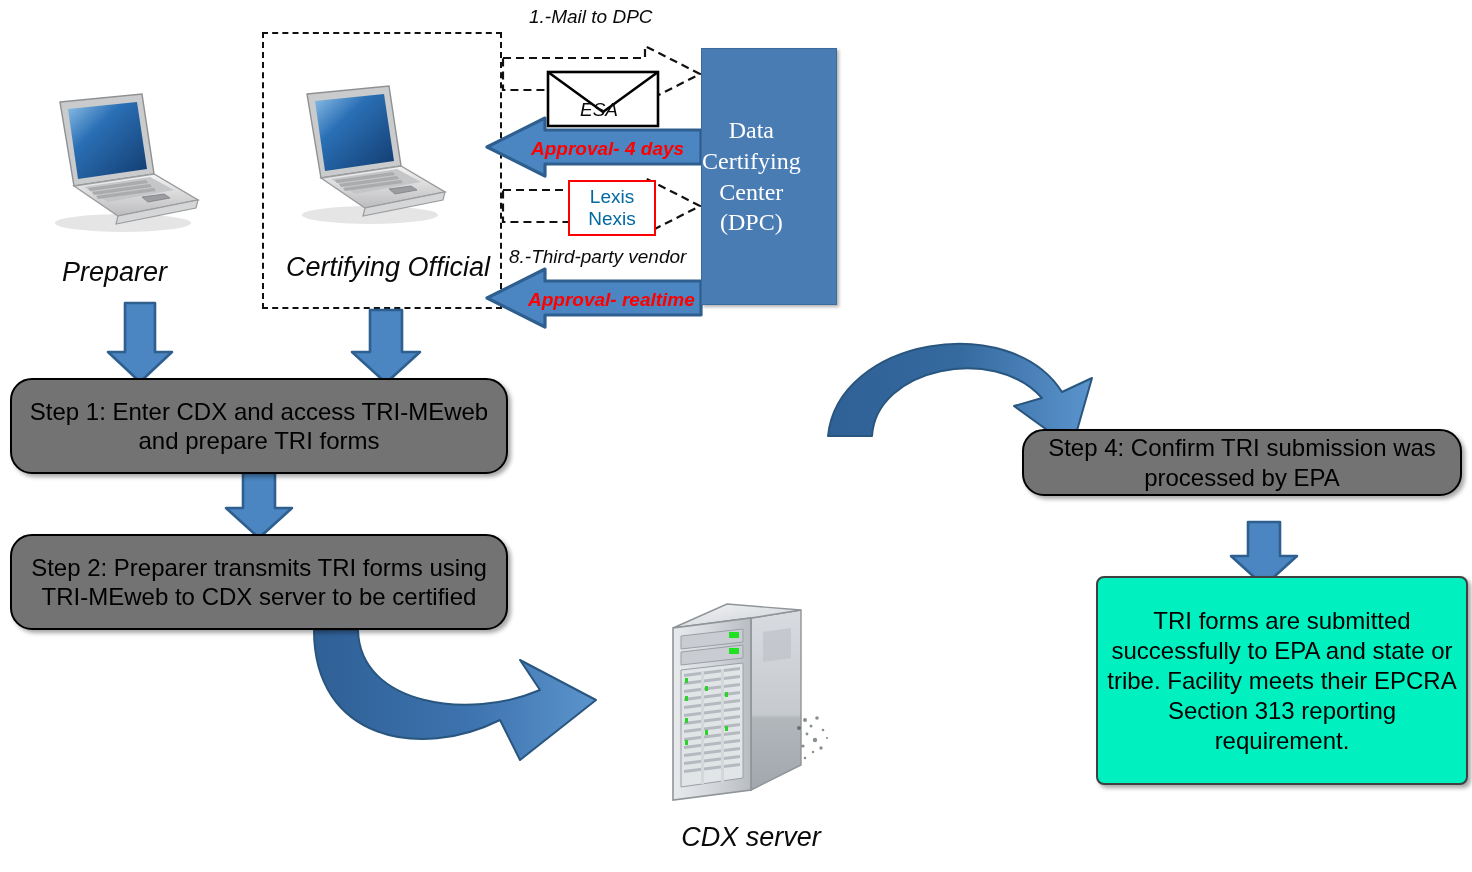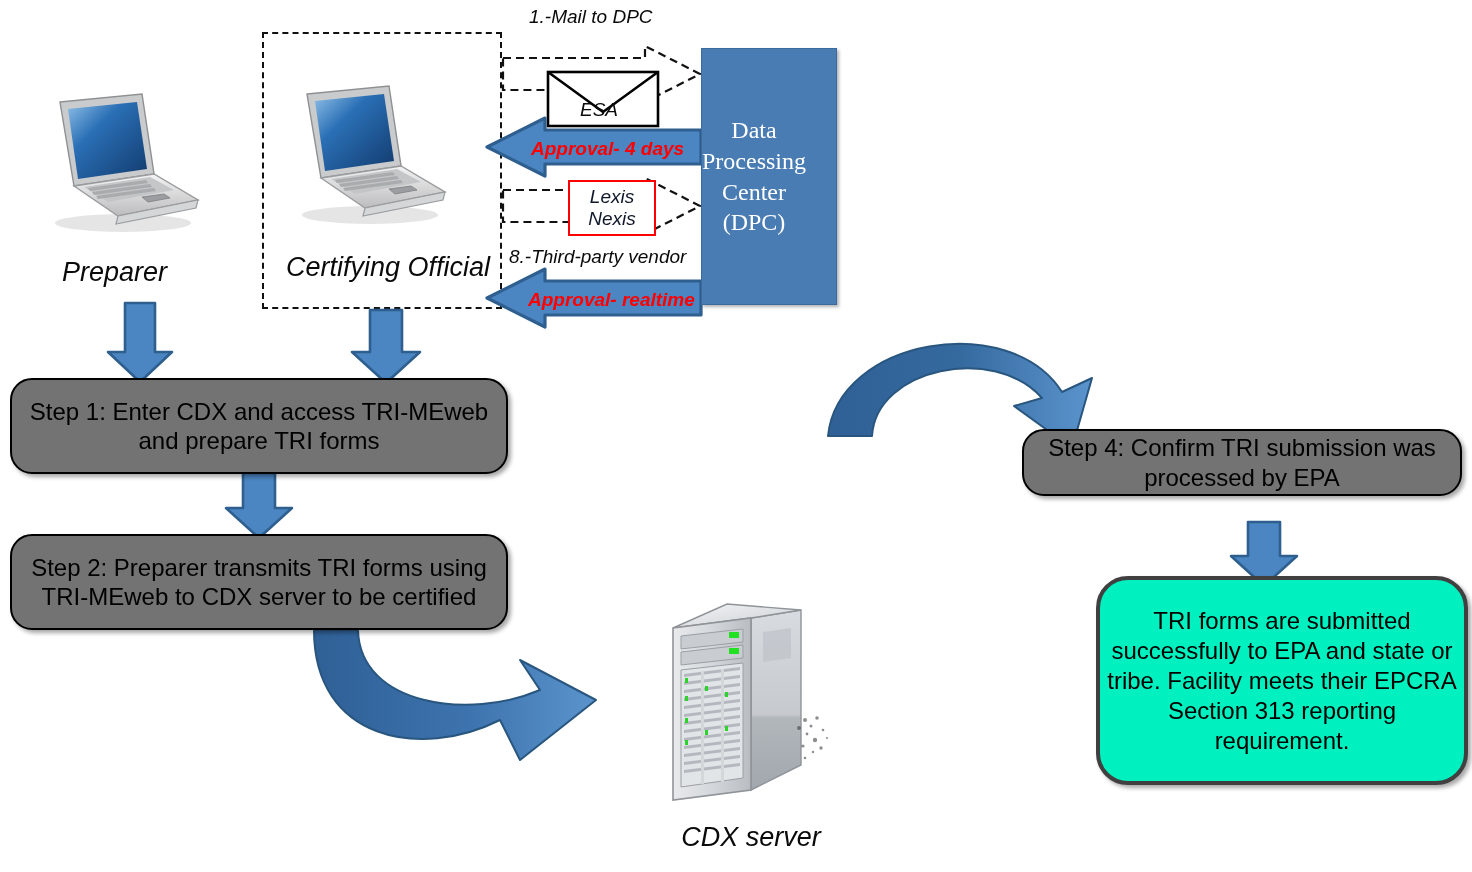--- a/index.html
+++ b/index.html
@@ -46,21 +46,21 @@
     text-align:center;
   }
 
   
   .lexis-box{
     left:568px;top:180px;width:84px;height:52px;
     border:2px solid #ff0000;
     background:#ffffff;
     display:flex;align-items:center;justify-content:center;
     text-align:center;
-    font-style:italic;font-size:19px;color:#0f172a;
+    font-size:19px;color:#0369a1;
     line-height:1.15;
   }
 
   
   .small-italic{
     font-style:italic;font-size:19px;color:#0a0a0a;white-space:nowrap;
   }
   .red-italic{
     font-style:italic;font-weight:bold;font-size:19px;color:#ff0000;white-space:nowrap;
   }
@@ -74,22 +74,22 @@
     display:flex;align-items:center;justify-content:center;
     text-align:center;
     color:#000;
     font-size:24px;
     line-height:1.22;
     box-sizing:border-box;
     padding:4px 10px;
   }
   .green-box{
     background:#00f0c0;
-    border:4px solid #404040;
-    border-radius:32px;
+    border:2px solid #404040;
+    border-radius:8px;
     box-shadow:3px 3px 4px rgba(0,0,0,.35);
     display:flex;align-items:center;justify-content:center;
     text-align:center;color:#000;font-size:24px;line-height:1.25;
     box-sizing:border-box;padding:6px 2px;
   }
 
   
   .server{left:655px;top:600px;width:190px;height:215px;}
   .server-label{
     left:636px;top:822px;width:230px;text-align:center;
@@ -235,21 +235,21 @@
         <polygon points="58,106 116,98 118,101 60,109"></polygon>
       </g>
       <polygon points="104,107 126,104 132,108 110,112" fill="#9b9da0" stroke="#7d7f82" stroke-width="0.8"></polygon>
     </svg>
   </div>
   <div class="abs actor-label" style="left:286px;top:252px;">Certifying Official</div>
 
   <div class="abs dpc-box">
     <span>
       <span>Data</span><br>
-      <span>Processing</span><br>
+      <span>Certifying</span><br>
       <span>Center</span><br>
       <span>(DPC)</span>
     </span>
   </div>
 
   <div class="abs small-italic" style="left:529px;top:6px;">1.-Mail to DPC</div>
 
   <div class="abs small-italic" style="left:580px;top:99px;">ESA</div>
 
   <div class="abs red-italic" style="left:531px;top:138px;">Approval- 4 days</div>

